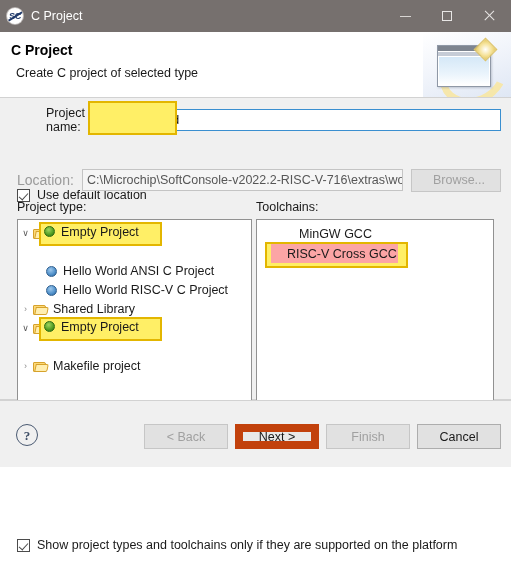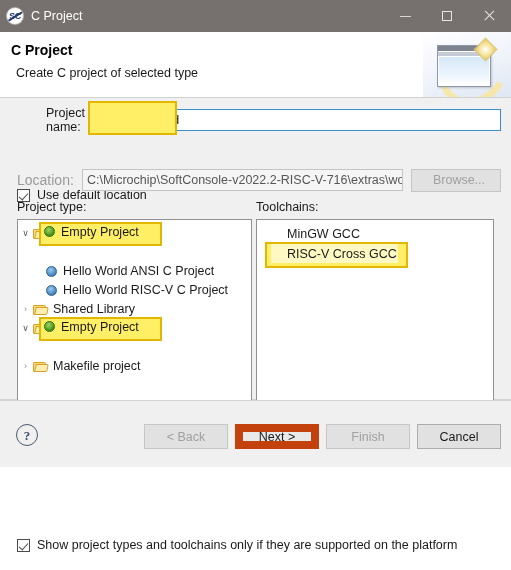--- a/index.html
+++ b/index.html
@@ -325,20 +325,21 @@
     border: 1px solid #2f5f8f;
   }
   .tlabel { line-height: 19px; }
 
   .listitem {
     height: 19px;
     display: flex; align-items: center;
     padding-left: 30px;
     font-size: 12.5px;
     box-sizing: border-box;
+    margin-left: 12px;
   }
   .listitem.selected {
     background: #d0cfa8;
   }
   .list-pad { padding-top: 4px; }
 
   
   .hl.h-exec-empty  { left: 39px;  top: 22px;  width: 119px; height: 20px; }
   .hl.h-static-empty{ left: 39px;  top: 117px; width: 119px; height: 20px; }
   .hl.h-riscv       { left: 9px;   top: 21px;  width: 139px; height: 22px; }
@@ -522,21 +523,21 @@
         <div class="list-pad" id="tool-root">
             <div class="listitem">
               <span>MinGW GCC</span>
             </div>
             <div class="listitem selected" style="visibility: hidden;">
               <span>RISC-V Cross GCC</span>
             </div>
           </div>
       </div>
       <div class="hl h-riscv" style="left:265px; top:42px; width:139px; height:22px;"></div>
-      <div class="hl-text" style="left:271px; top:44px; width:127px; padding-left:16px; box-sizing:border-box; background:#fef9c3;">
+      <div class="hl-text" style="left:271px; top:44px; width:127px; padding-left:16px; box-sizing:border-box; background:#fca5a5;">
         <span>RISC-V Cross GCC</span>
       </div>
 
       <div class="row-chk-show">
         <span class="chk checked"></span>
         <span class="chk-label">Show project types and toolchains only if they are supported on the platform</span>
       </div>
     </div>
   </div>
 

